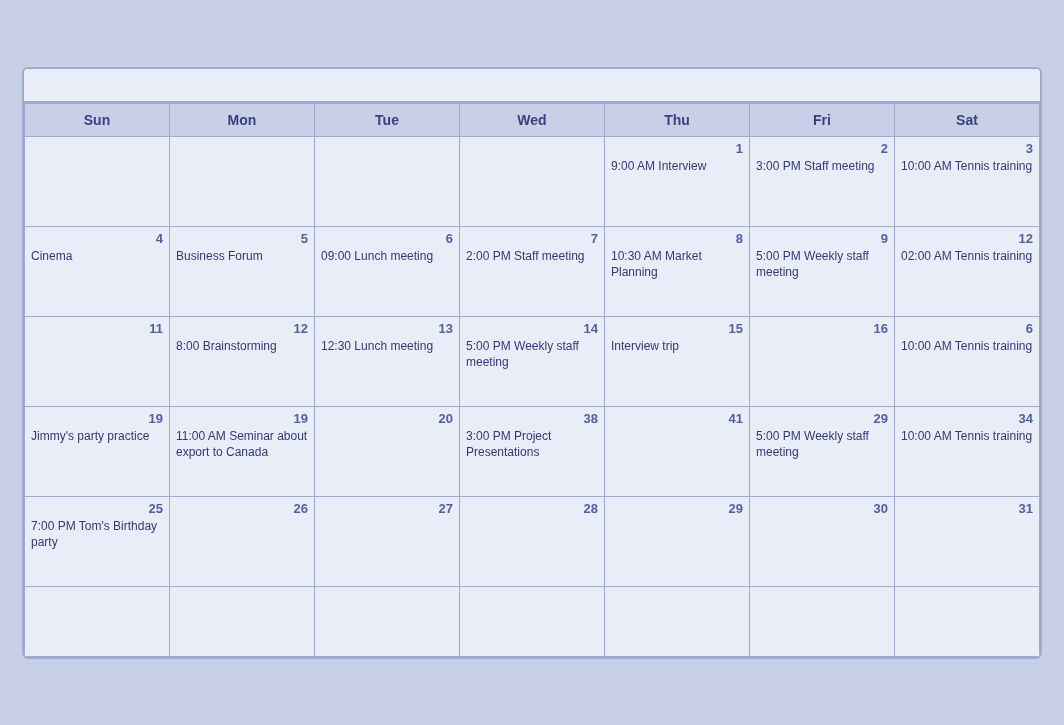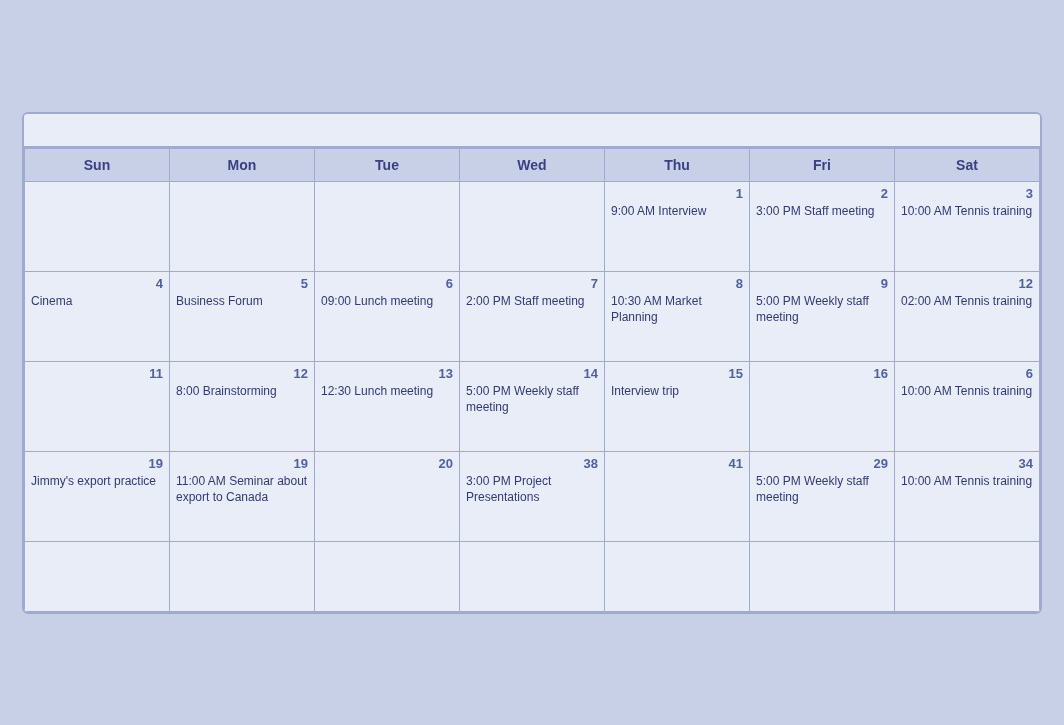--- a/index.html
+++ b/index.html
@@ -163,21 +163,21 @@
             <span class="day-number">16</span>
           </td>
           <td>
             <span class="day-number">6</span>
             <div class="event-text">10:00 AM Tennis training</div>
           </td>
         </tr>
         <tr>
           <td>
             <span class="day-number">19</span>
-            <div class="event-text">Jimmy's export practice</div>
+            <div class="event-text">Jimmy's party practice</div>
           </td>
           <td>
             <span class="day-number">19</span>
             <div class="event-text">11:00 AM Seminar about export to Canada</div>
           </td>
           <td>
             <span class="day-number">20</span>
           </td>
           <td>
             <span class="day-number">38</span>
@@ -186,20 +186,44 @@
           <td>
             <span class="day-number">41</span>
           </td>
           <td>
             <span class="day-number">29</span>
             <div class="event-text">5:00 PM Weekly staff meeting</div>
           </td>
           <td>
             <span class="day-number">34</span>
             <div class="event-text">10:00 AM Tennis training</div>
+          </td>
+        </tr>
+        <tr>
+          <td>
+            <span class="day-number">25</span>
+            <div class="event-text">7:00 PM Tom's Birthday party</div>
+          </td>
+          <td>
+            <span class="day-number">26</span>
+          </td>
+          <td>
+            <span class="day-number">27</span>
+          </td>
+          <td>
+            <span class="day-number">28</span>
+          </td>
+          <td>
+            <span class="day-number">29</span>
+          </td>
+          <td>
+            <span class="day-number">30</span>
+          </td>
+          <td>
+            <span class="day-number">31</span>
           </td>
         </tr>
         <tr class="extra-row">
           <td></td>
           <td></td>
           <td></td>
           <td></td>
           <td></td>
           <td></td>
           <td></td>

